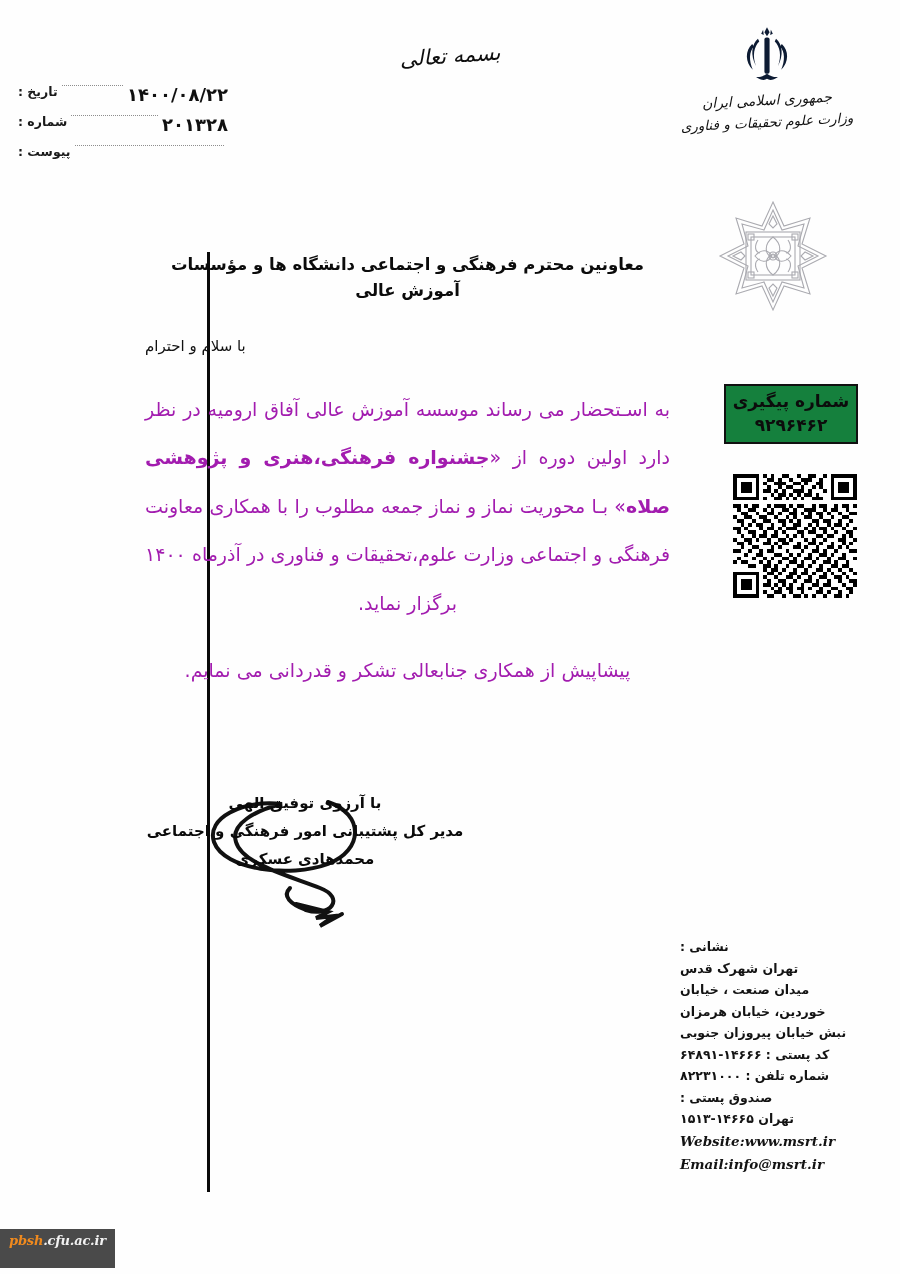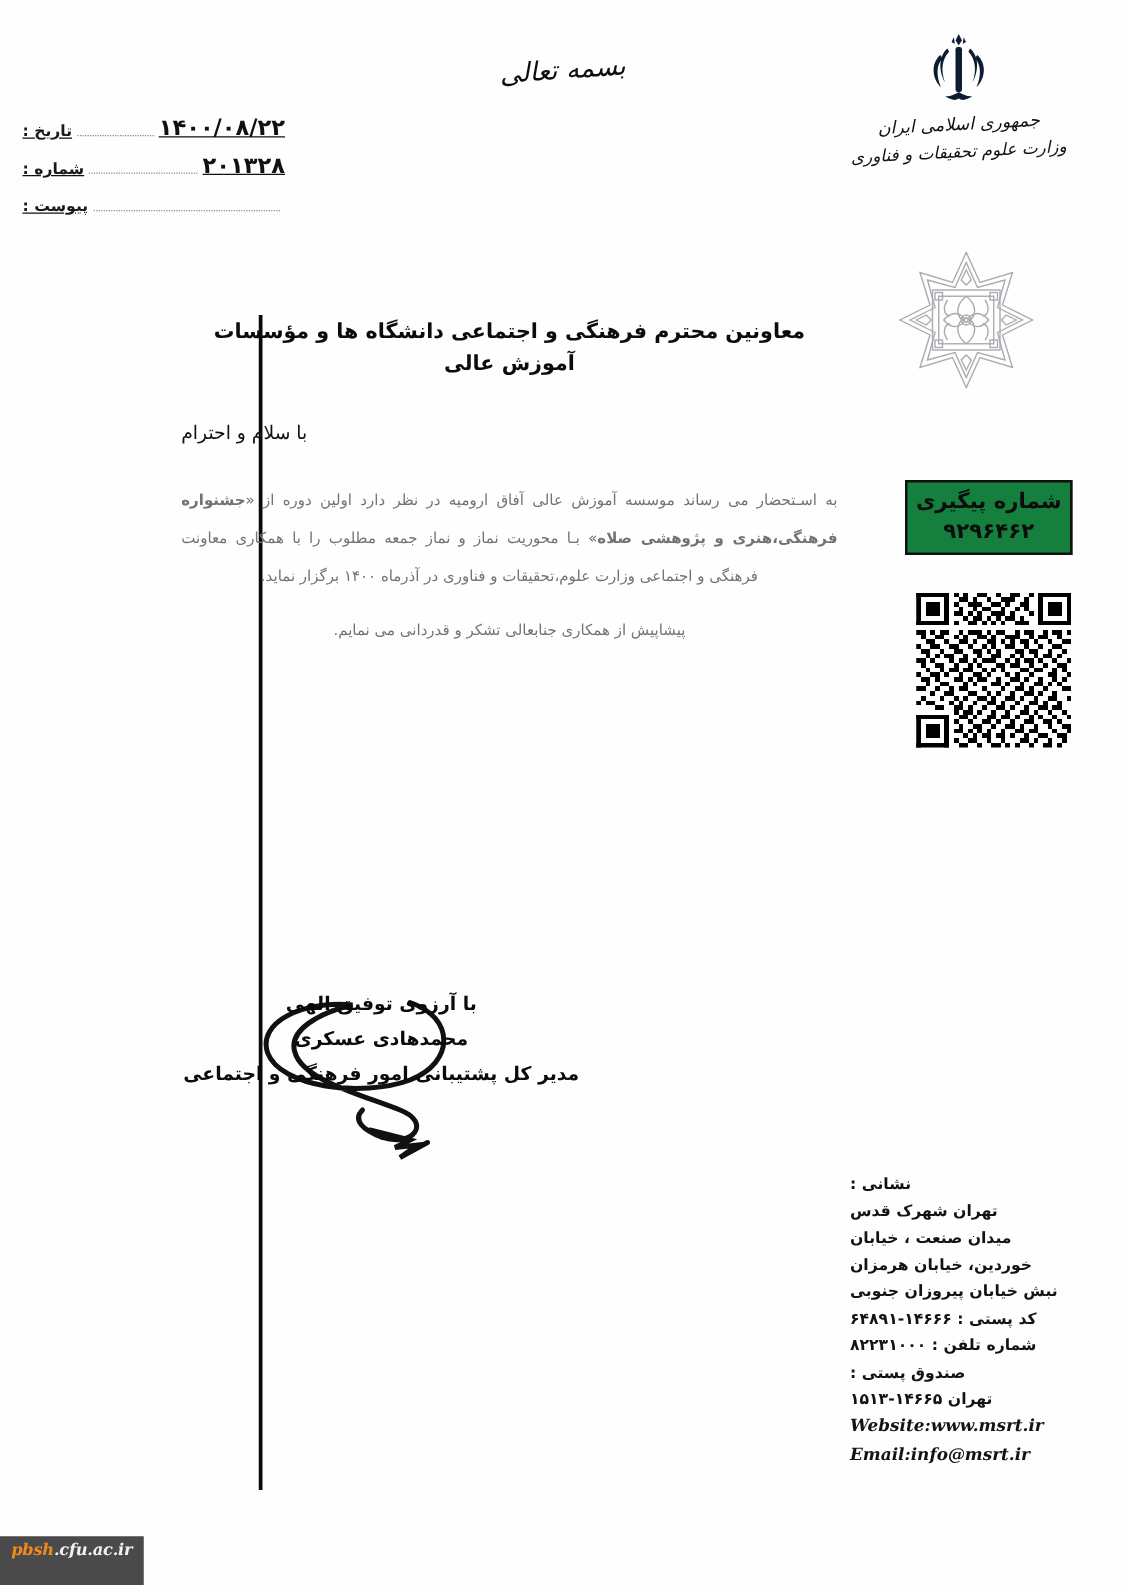--- a/index.html
+++ b/index.html
@@ -28,25 +28,23 @@
     top: 84px;
     right: auto;
     left: 18px;
     width: 210px;
     direction: rtl;
     text-align: right;
   }
   .meta-row {
     display: flex;
     flex-direction: row-reverse;
-    align-items: flex-end;
     justify-content: flex-start;
     height: 30px;
     gap: 4px;
-    text-decoration: underline;
   }
   .meta-label {
     font-size: 12.5px;
     font-weight: bold;
     white-space: nowrap;
     letter-spacing: -0.3px;
     color: #1a1a1a;
     padding-bottom: 2px;
   }
   .meta-dots {
@@ -180,24 +178,24 @@
     color: #0b0b0b;
     letter-spacing: -0.2px;
   }
   .salutation {
     font-size: 15px;
     text-align: left;
     margin-top: 32px;
     color: #111;
   }
   .para {
-    font-size: 12px;
+    font-size: 19px;
     line-height: 2.55;
     margin-top: 30px;
-    color: #737373;
+    color: #a21caf;
     text-align: justify;
     text-align-last: center;
   }
   .para.p2 { margin-top: 22px; }
   .para b { font-weight: bold; }
   .para.closing {
     text-align: center;
     text-align-last: center;
     margin-top: 6px;
   }
@@ -667,22 +665,22 @@
 
   <div class="signature">
     <svg class="sig-mark" viewBox="0 0 210 150">
       <g fill="none" stroke="#111" stroke-width="4" stroke-linecap="round">
         <path d="M150 18 C186 30 186 66 150 80 C112 94 46 86 36 58 C28 34 64 16 104 20 C78 26 52 40 58 58 C64 80 112 92 142 104 C168 114 152 134 128 126"></path>
         <path d="M128 126 C112 120 104 112 112 104"></path>
         <path d="M118 120 L150 128 L138 134 L156 132 L142 142 L164 130"></path>
       </g>
     </svg>
     <div class="sig-line">با آرزوی توفیق الهی</div>
+    <div class="sig-line">مدیر کل پشتیبانی امور فرهنگی و اجتماعی</div>
     <div class="sig-line">محمدهادی عسکری</div>
-    <div class="sig-line">مدیر کل پشتیبانی امور فرهنگی و اجتماعی</div>
   </div>
 
   <div class="footer-address">
     <div class="fa-line">نشانی :</div>
     <div class="fa-line">تهران شهرک قدس</div>
     <div class="fa-line">میدان صنعت ، خیابان</div>
     <div class="fa-line">خوردین، خیابان هرمزان</div>
     <div class="fa-line">نبش خیابان پیروزان جنوبی</div>
     <div class="fa-line">کد پستی : ۱۴۶۶۶-۶۴۸۹۱</div>
     <div class="fa-line">شماره تلفن : ۸۲۲۳۱۰۰۰</div>

